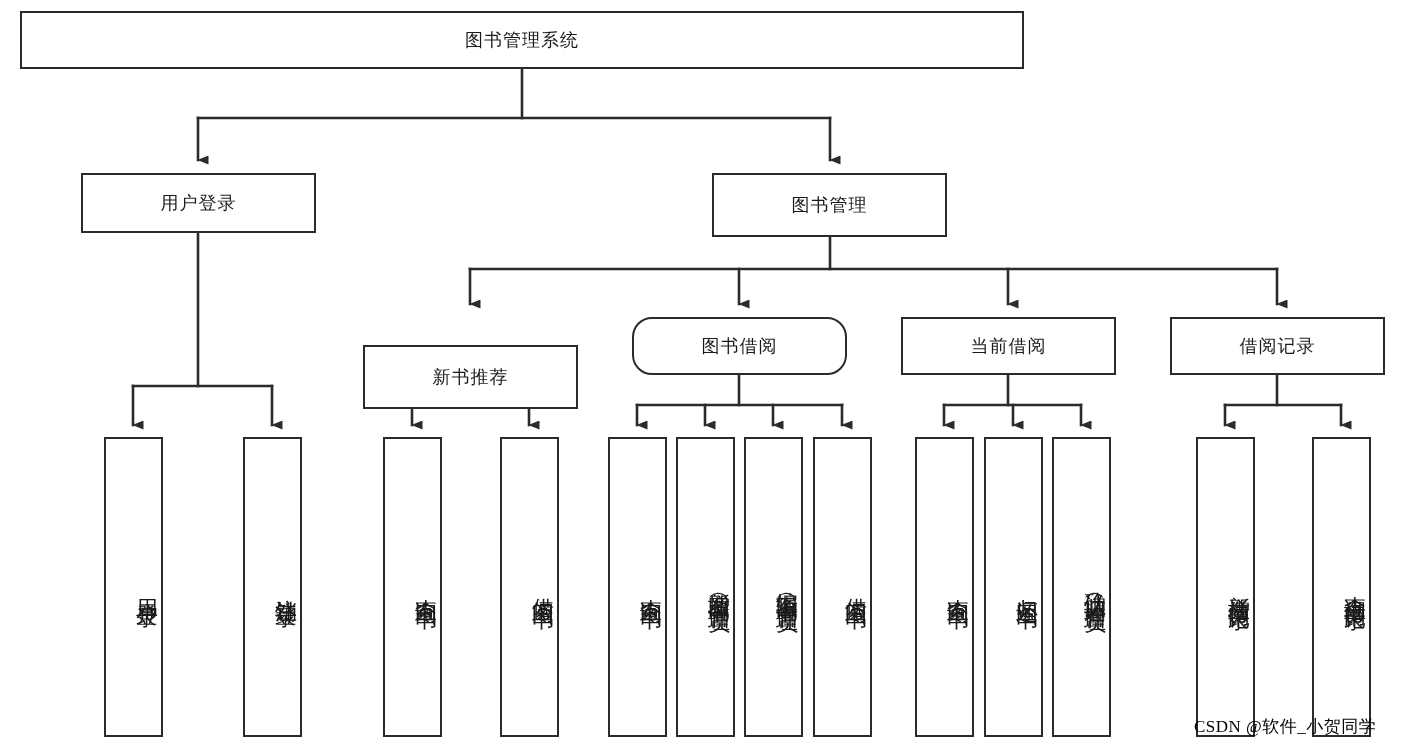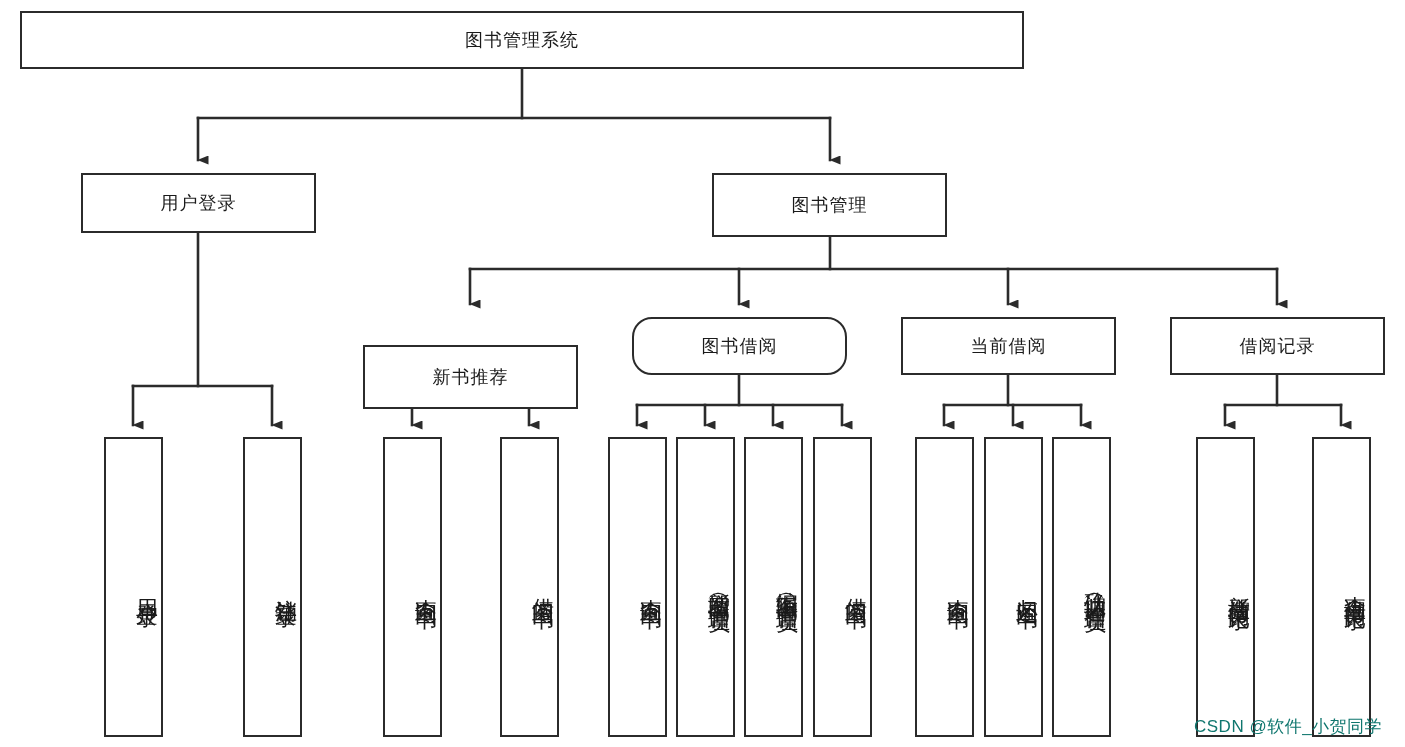--- a/index.html
+++ b/index.html
@@ -53,25 +53,25 @@
     justify-content: center;
   }
   .node-v .vtext {
     writing-mode: vertical-rl;
     text-orientation: upright;
     white-space: pre-line;
   }
   .watermark {
     position: absolute;
     font-size: 17px;
-    color: #0f766e;
+    color: #000000;
     letter-spacing: 0.5px;
     z-index: 5;
     white-space: nowrap;
-    font-family: Liberation Sans, sans-serif;
+    font-family: Liberation Serif, serif;
   }
 </style>
 </head>
 <body>
 
 <div id="diagram-root">
 
   <svg id="diagram-svg" viewBox="0 0 1405 747" xmlns="http://www.w3.org/2000/svg">
     <defs>
       <marker id="arrowhead" markerWidth="9" markerHeight="11" refX="4.5" refY="10.5" orient="auto" markerUnits="userSpaceOnUse">

